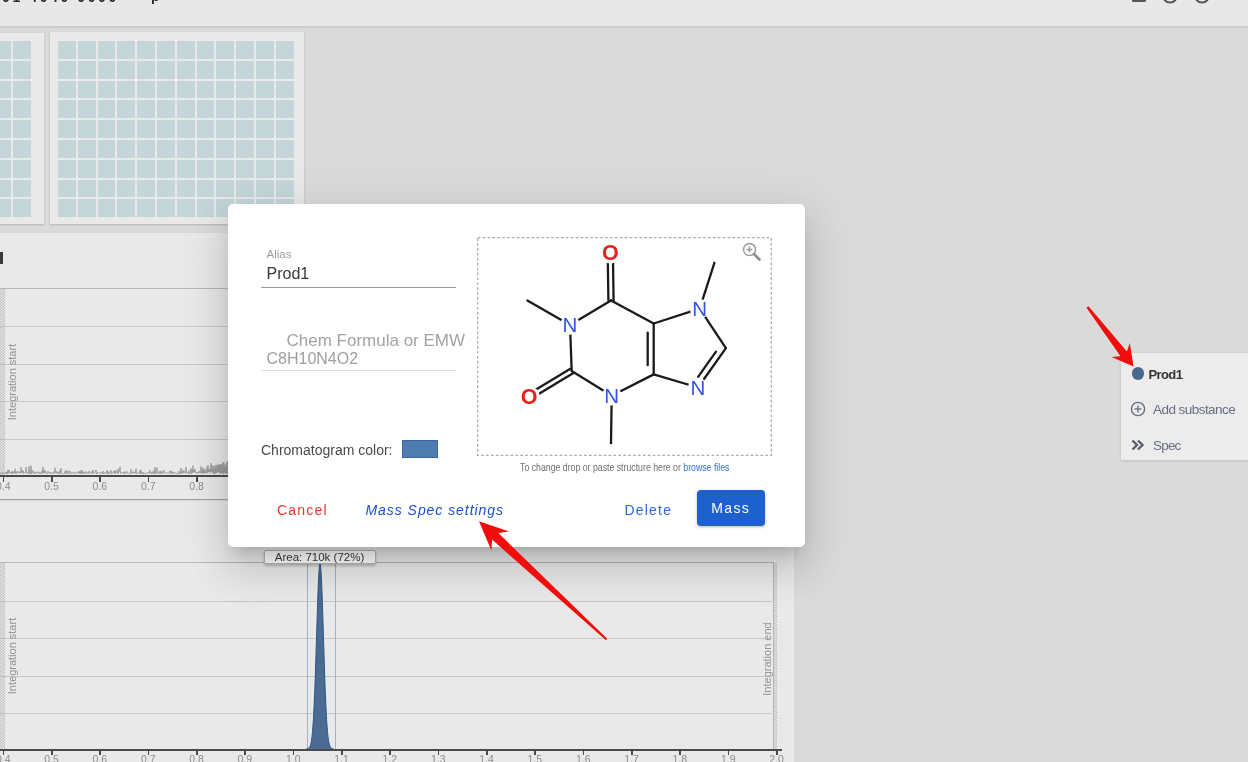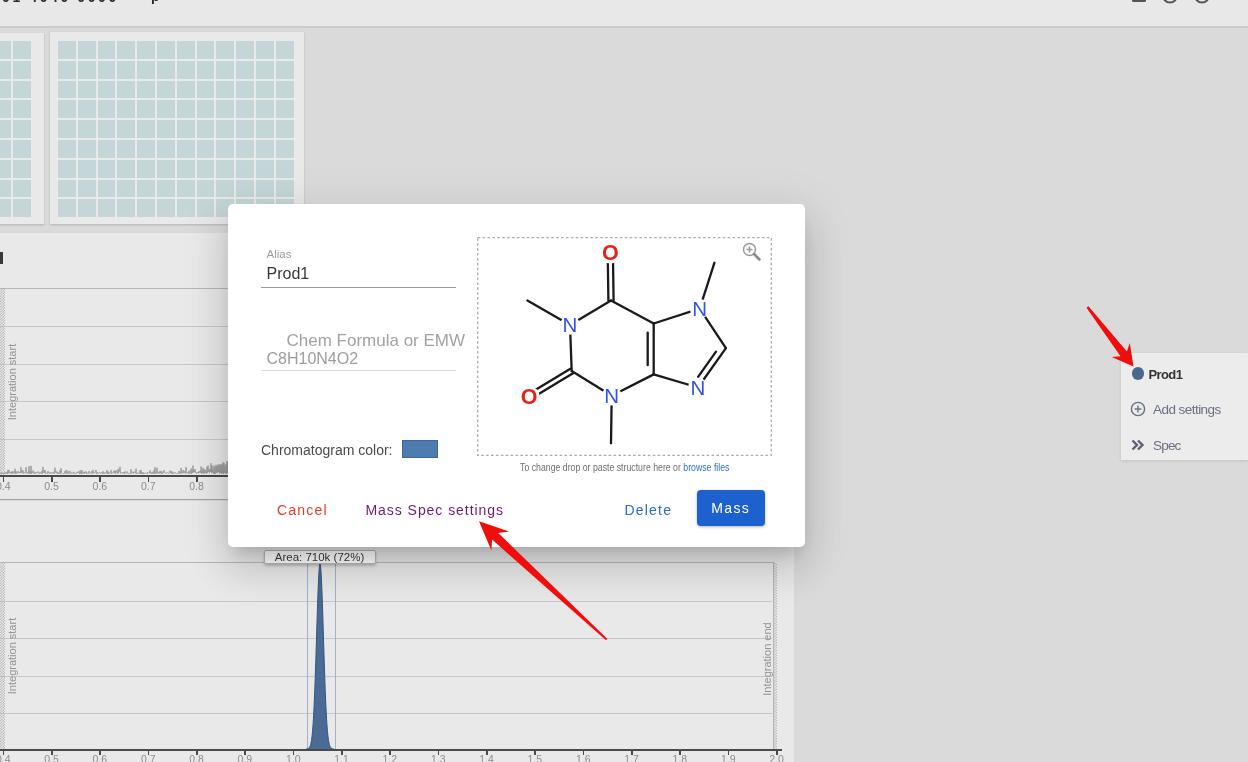--- a/index.html
+++ b/index.html
@@ -300,34 +300,34 @@
     <svg class="abs" style="right:6px;top:3px;" width="26" height="26" viewBox="0 0 26 26">
       <circle cx="9.5" cy="9.5" r="6" fill="none" stroke="#9b9b9b" stroke-width="1.5"></circle>
       <line x1="6.5" y1="9.5" x2="12.5" y2="9.5" stroke="#9b9b9b" stroke-width="1.5"></line>
       <line x1="9.5" y1="6.5" x2="9.5" y2="12.5" stroke="#9b9b9b" stroke-width="1.5"></line>
       <line x1="14" y1="14" x2="19.5" y2="19.5" stroke="#8a8a8a" stroke-width="2.6" stroke-linecap="round"></line>
     </svg>
   </div>
   <div class="abs" style="left:249px;top:256.5px;width:295px;text-align:center;font-size:11.5px;color:#6f6f6f;"><span style="display:inline-block;transform:scaleX(0.76);transform-origin:50% 50%;white-space:nowrap;">To change drop or paste structure here or <span style="color:#2f6fd0;">browse files</span></span></div>
 
   <div class="abs btn" style="left:49px;top:294.5px;color:#e8392c;">Cancel</div>
-  <div class="abs btn" style="left:137.5px;top:294.5px;color:#701a75;letter-spacing:0.95px;">Mass Spec settings</div>
+  <div class="abs btn" style="left:137.5px;top:294.5px;color:#1d4ed8;letter-spacing:0.95px;font-style:italic;">Mass Spec settings</div>
   <div class="abs btn" style="left:396.5px;top:294.5px;color:#2a6ad4;">Delete</div>
   <div class="abs" style="left:469px;top:286px;width:67.5px;height:36px;background:#1c61cd;border-radius:4px;box-shadow:0 1px 3px rgba(0,0,0,.3);color:#fff;font-size:14px;letter-spacing:1.4px;text-align:center;line-height:36px;">Mass</div>
 </div>
 
 <div class="abs" style="left:1121px;top:353px;width:127px;height:107px;background:#ececec;box-shadow:0 1px 3px rgba(0,0,0,.12);">
   <div class="abs" style="left:10.5px;top:14px;width:12.5px;height:12.5px;border-radius:50%;background:#49688e;"></div>
   <div class="abs" style="left:27.5px;top:13.5px;font-size:13px;font-weight:bold;letter-spacing:-0.6px;color:#333;">Prod1</div>
   <svg class="abs" style="left:9px;top:48px;" width="16" height="16" viewBox="0 0 16 16">
     <circle cx="8" cy="8" r="6.6" fill="none" stroke="#6a6f85" stroke-width="1.4"></circle>
     <line x1="4.6" y1="8" x2="11.4" y2="8" stroke="#6a6f85" stroke-width="1.4"></line>
     <line x1="8" y1="4.6" x2="8" y2="11.4" stroke="#6a6f85" stroke-width="1.4"></line>
   </svg>
-  <div class="abs" style="left:32px;top:49px;font-size:13.5px;letter-spacing:-0.55px;color:#6a6f85;">Add settings</div>
+  <div class="abs" style="left:32px;top:49px;font-size:13.5px;letter-spacing:-0.55px;color:#6a6f85;">Add substance</div>
   <svg class="abs" style="left:9px;top:84px;" width="16" height="16" viewBox="0 0 16 16">
     <path d="M2.5 3.5 L7 8 L2.5 12.5" fill="none" stroke="#5b6070" stroke-width="2.4"></path>
     <path d="M8 3.5 L12.5 8 L8 12.5" fill="none" stroke="#5b6070" stroke-width="2.4"></path>
   </svg>
   <div class="abs" style="left:32px;top:84.5px;font-size:13.5px;letter-spacing:-0.8px;color:#6a6f85;">Spec</div>
 </div>
 
 <svg class="abs" style="left:0;top:0;pointer-events:none;" width="1248" height="762" viewBox="0 0 1248 762">
   <g fill="#f20d0d">
     <path d="M 1133.5 366.5 L 1111.6 356.9 L 1120.5 356.3 L 1086.5 307.8 L 1088.5 306.2 L 1126.9 351.4 L 1129.8 342.9 Z"></path>

